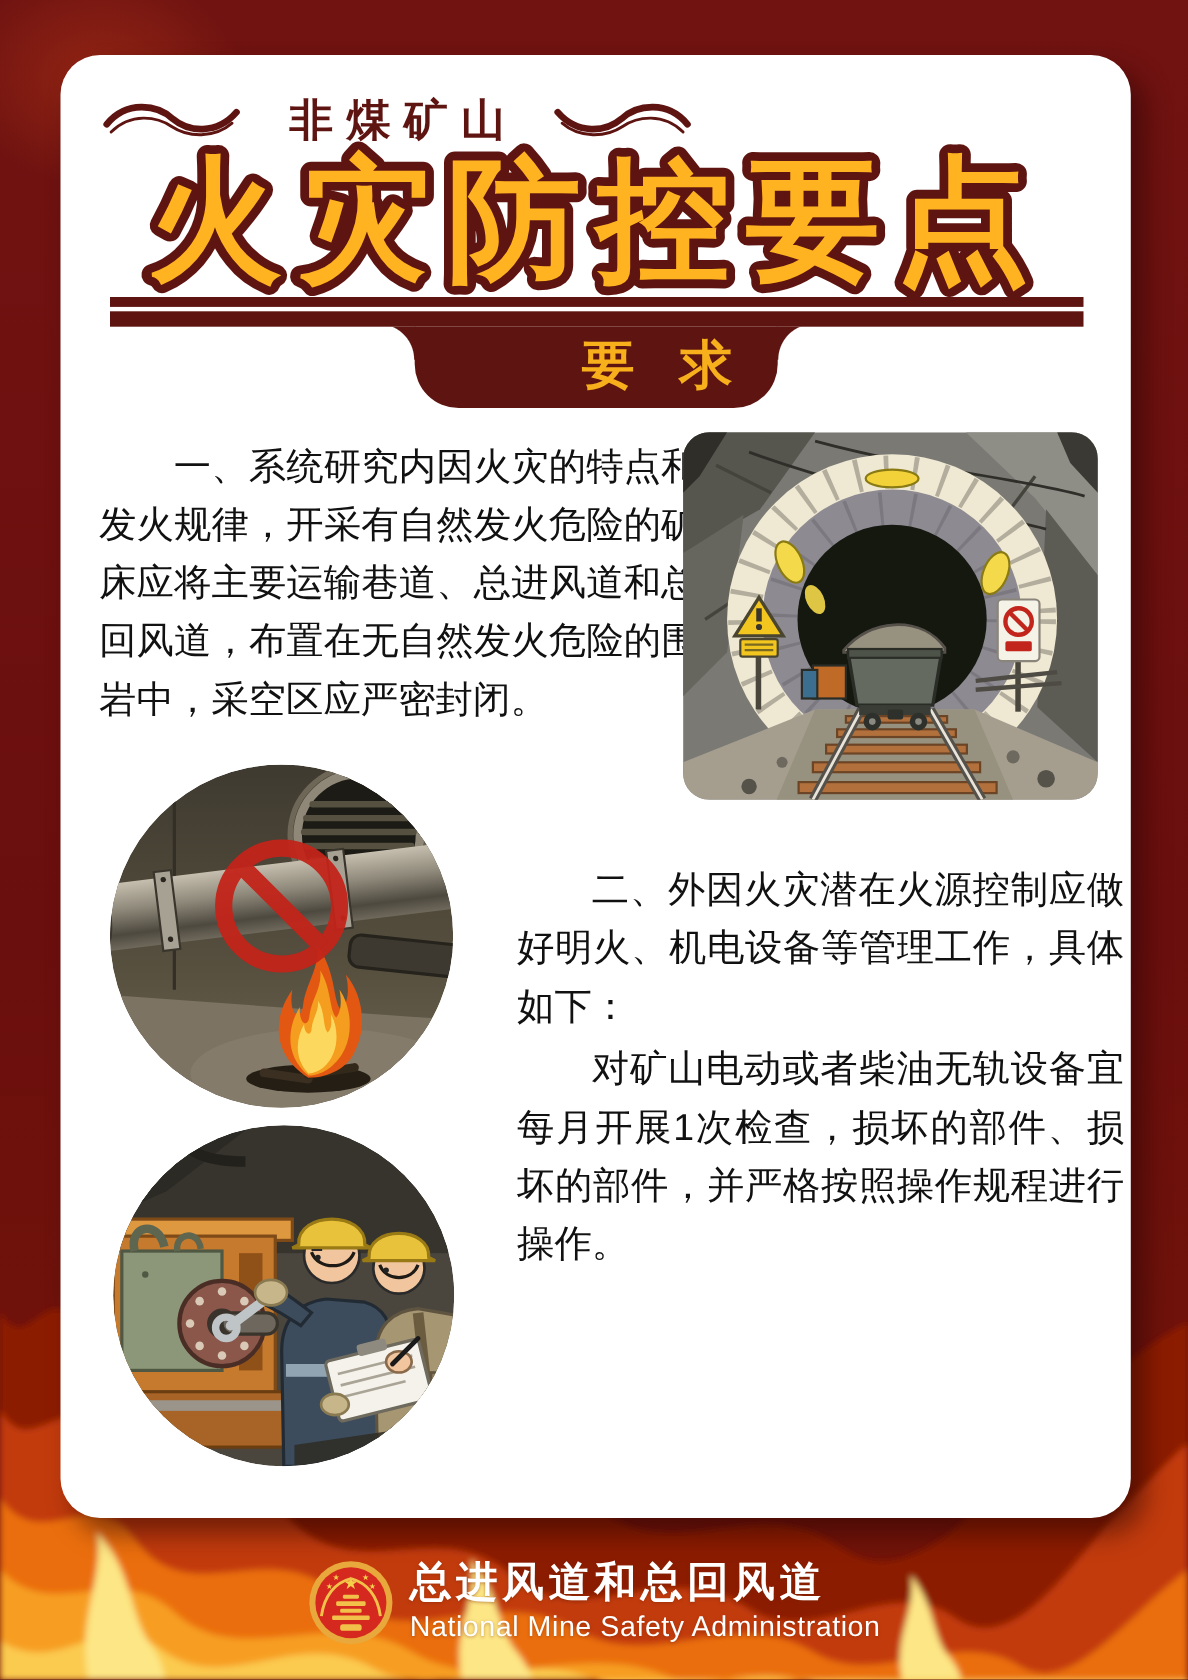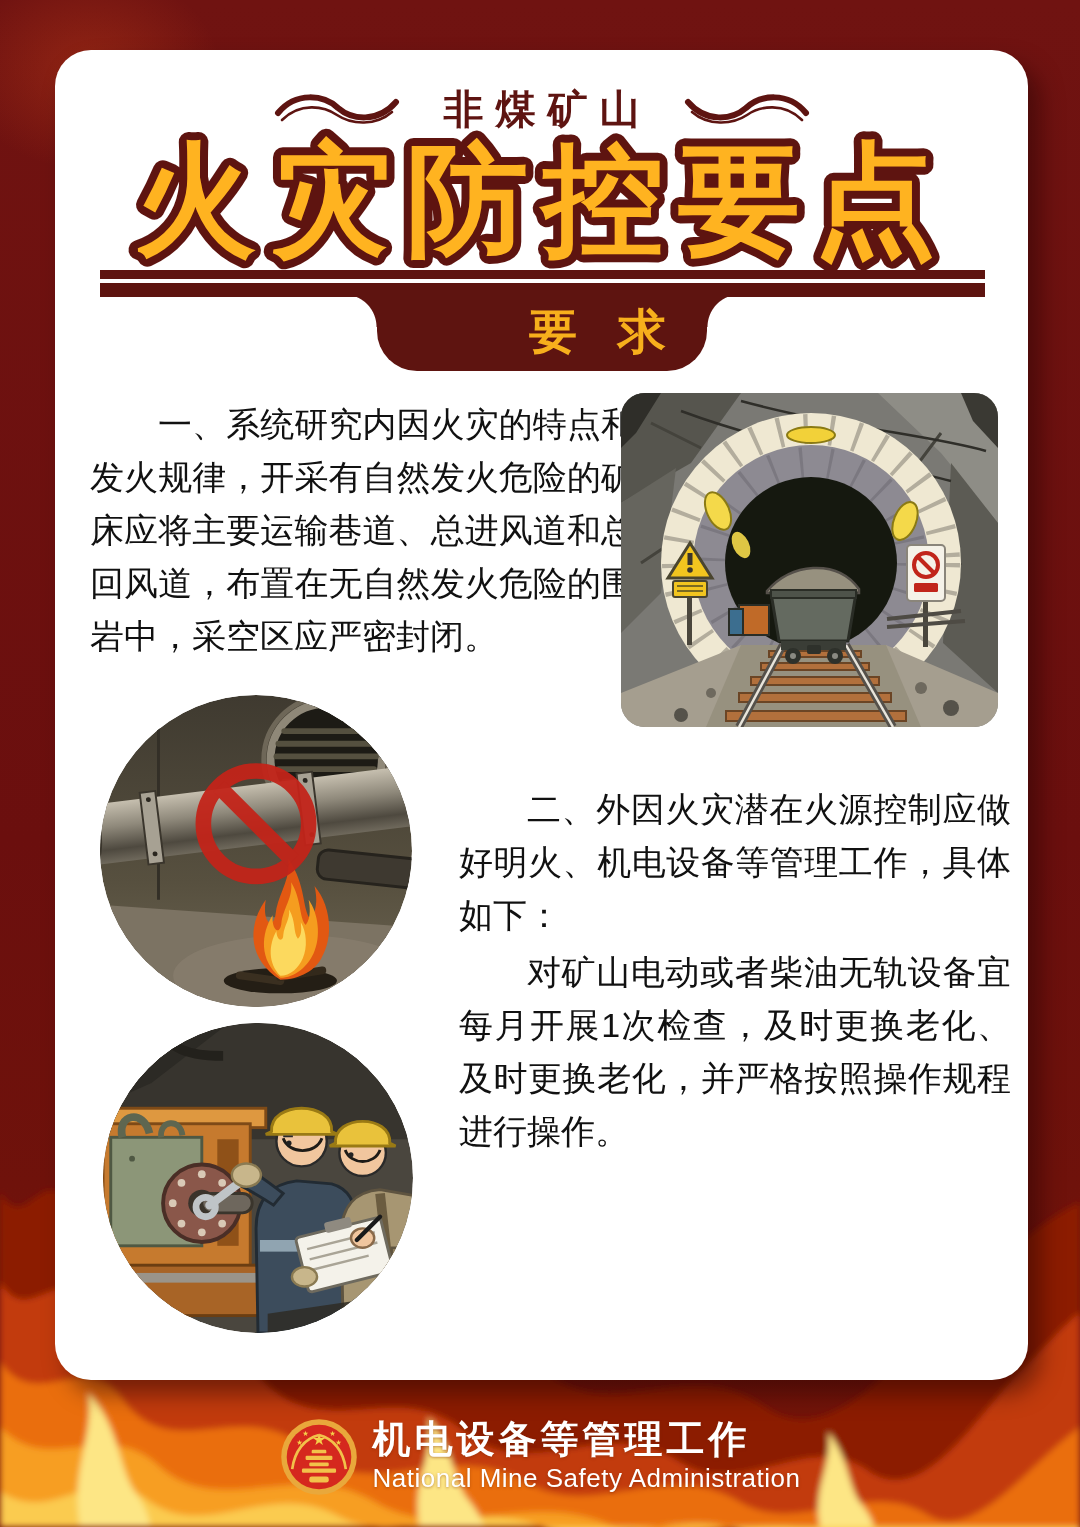--- a/index.html
+++ b/index.html
@@ -14,21 +14,21 @@
     pointer-events:none;
   }
   .flames{position:absolute;left:0;bottom:0;width:1080px;height:430px;}
   
   .panel{
     position:absolute;left:55px;top:50px;width:973px;height:1330px;
     background:#ffffff;border-radius:36px;
     box-shadow:12px 14px 22px rgba(40,4,4,.5);
   }
   
-  .eyebrow-row{position:absolute;left:0;top:32px;width:100%;display:flex;align-items:center;justify-content:center;gap:30px;}
+  .eyebrow-row{position:absolute;left:0;top:32px;width:100%;display:flex;align-items:center;gap:30px;padding-left:36px;}
   .eyebrow{font-size:40px;font-weight:bold;color:#5E1411;letter-spacing:12px;text-indent:12px;}
   .swirl{width:130px;height:42px;}
   
   .title-svg{position:absolute;left:50%;top:72px;transform:translateX(-50%);}
   
   .line-thin{position:absolute;left:45px;right:43px;top:220px;height:9px;background:#5E1410;}
   .line-thick{position:absolute;left:45px;right:43px;top:233px;height:14px;background:#5E1410;}
   
   .banner{
     position:absolute;left:50%;top:247px;transform:translateX(-50%);
@@ -37,21 +37,21 @@
     display:flex;align-items:center;justify-content:flex-end;
   }
   .banner::before,.banner::after{content:"";position:absolute;top:0;width:34px;height:30px;}
   .banner::before{left:-33px;background:radial-gradient(circle at 0% 100%, rgba(0,0,0,0) 32px, #5E1410 33px);}
   .banner::after{right:-33px;background:radial-gradient(circle at 100% 100%, rgba(0,0,0,0) 32px, #5E1410 33px);}
   .banner-text{font-size:48px;font-weight:bold;color:#F7AF1C;letter-spacing:.85em;padding-left:.85em;margin-top:-4px;}
   
   .body-text{color:#111;font-weight:normal;font-size:34px;line-height:53px;text-align:justify;}
   .body-text p{margin:0;text-indent:2em;}
   .sec1{position:absolute;left:35px;top:348px;width:545px;}
-  .sec2{position:absolute;left:404px;top:733px;width:552px;}
+  .sec2{position:absolute;left:415px;top:733px;width:552px;}
   .sec2 p + p{margin-top:4px;}
   
   .tunnel{position:absolute;left:566px;top:343px;width:377px;height:334px;}
   .circle-illo{position:absolute;border-radius:50%;overflow:hidden;}
   .nofire{left:45px;top:645px;width:312px;height:312px;}
   .workers{left:48px;top:973px;width:310px;height:310px;}
   
   .footer{
     position:absolute;left:0;top:1418px;width:100%;
     display:flex;align-items:center;justify-content:center;gap:15px;
@@ -259,21 +259,21 @@
 
         <g opacity=".95">
           <circle cx="160" cy="132" r="54" fill="none" stroke="#C2241A" stroke-width="16"></circle>
           <path d="M122,94 L198,170" stroke="#C2241A" stroke-width="16"></path>
         </g>
       </g>
     </svg>
 
     <div class="body-text sec2">
       <p>二、外因火灾潜在火源控制应做好明火、机电设备等管理工作，具体如下：</p>
-      <p>对矿山电动或者柴油无轨设备宜每月开展1次检查，及时更换老化、及时更换老化，并严格按照操作规程进行操作。</p>
+      <p>对矿山电动或者柴油无轨设备宜每月开展1次检查，损坏的部件、损坏的部件，并严格按照操作规程进行操作。</p>
     </div>
 
     <svg class="circle-illo workers" viewBox="0 0 320 320" aria-hidden="true">
       <defs>
           <clipPath id="wclip">
             <circle cx="160" cy="160" r="160"></circle>
           </clipPath>
         </defs>
       <g clip-path="url(#wclip)">
         <rect width="320" height="320" fill="#4A463E"></rect>
@@ -359,18 +359,18 @@
       <g fill="#F2C14A">
         <rect x="26" y="26" width="12" height="3" rx="1"></rect>
         <rect x="21" y="31" width="22" height="3.4" rx="1"></rect>
         <rect x="24" y="36.5" width="16" height="3" rx="1"></rect>
         <rect x="18" y="41.5" width="28" height="3.4" rx="1"></rect>
         <rect x="24" y="48" width="16" height="5" rx="2"></rect>
       </g>
       <path d="M10,42 C12,27 20,17 32,14 M54,42 C52,27 44,17 32,14" stroke="#F2C14A" stroke-width="2.2" fill="none"></path>
     </svg>
     <div>
-      <div class="footer-cn">机电设备等管理工作</div>
+      <div class="footer-cn">总进风道和总回风道</div>
       <div class="footer-en">National Mine Safety Administration</div>
     </div>
   </div>
 
 </div>
 
 </body></html>

